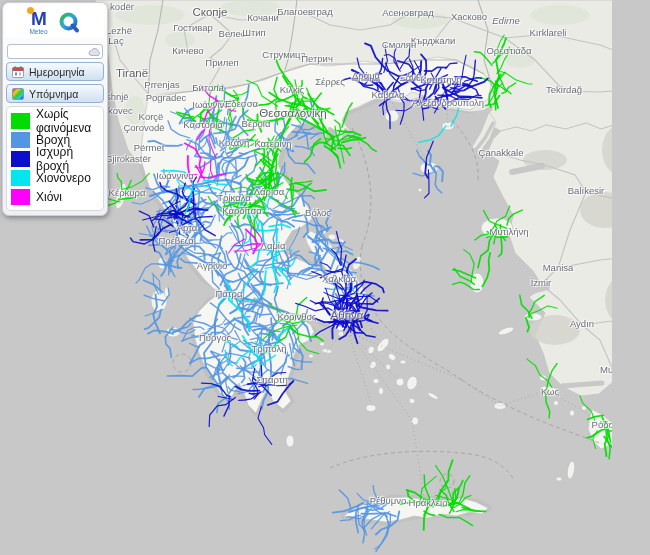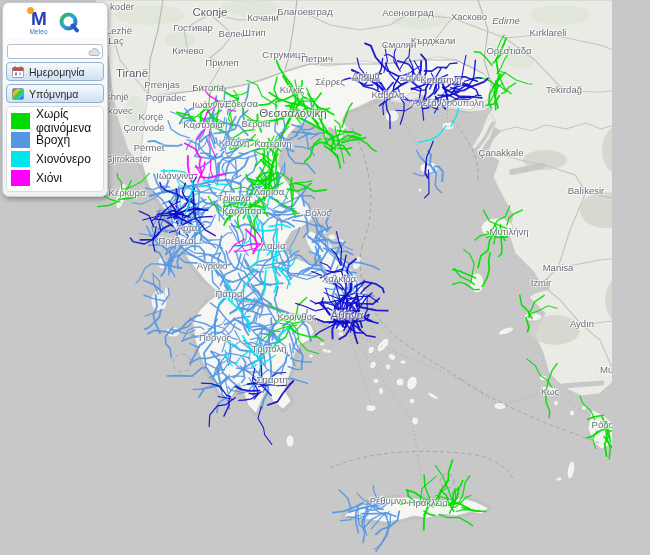--- a/index.html
+++ b/index.html
@@ -1162,20 +1162,24 @@
   <div class="legendbox">
     <div class="lrow">
       <span class="sw" style="background: rgb(0, 220, 0);"></span>
       <span class="ltext">Χωρίς φαινόμενα</span>
     </div>
     <div class="lrow">
       <span class="sw" style="background: rgb(85, 150, 227);"></span>
       <span class="ltext">Βροχή</span>
     </div>
     <div class="lrow">
+      <span class="sw" style="background: rgb(13, 13, 205);"></span>
+      <span class="ltext">Ισχυρή βροχή</span>
+    </div>
+    <div class="lrow">
       <span class="sw" style="background: rgb(0, 230, 239);"></span>
       <span class="ltext">Χιονόνερο</span>
     </div>
     <div class="lrow">
       <span class="sw" style="background: rgb(255, 0, 255);"></span>
       <span class="ltext">Χιόνι</span>
     </div>
   </div>
 </div>
 

